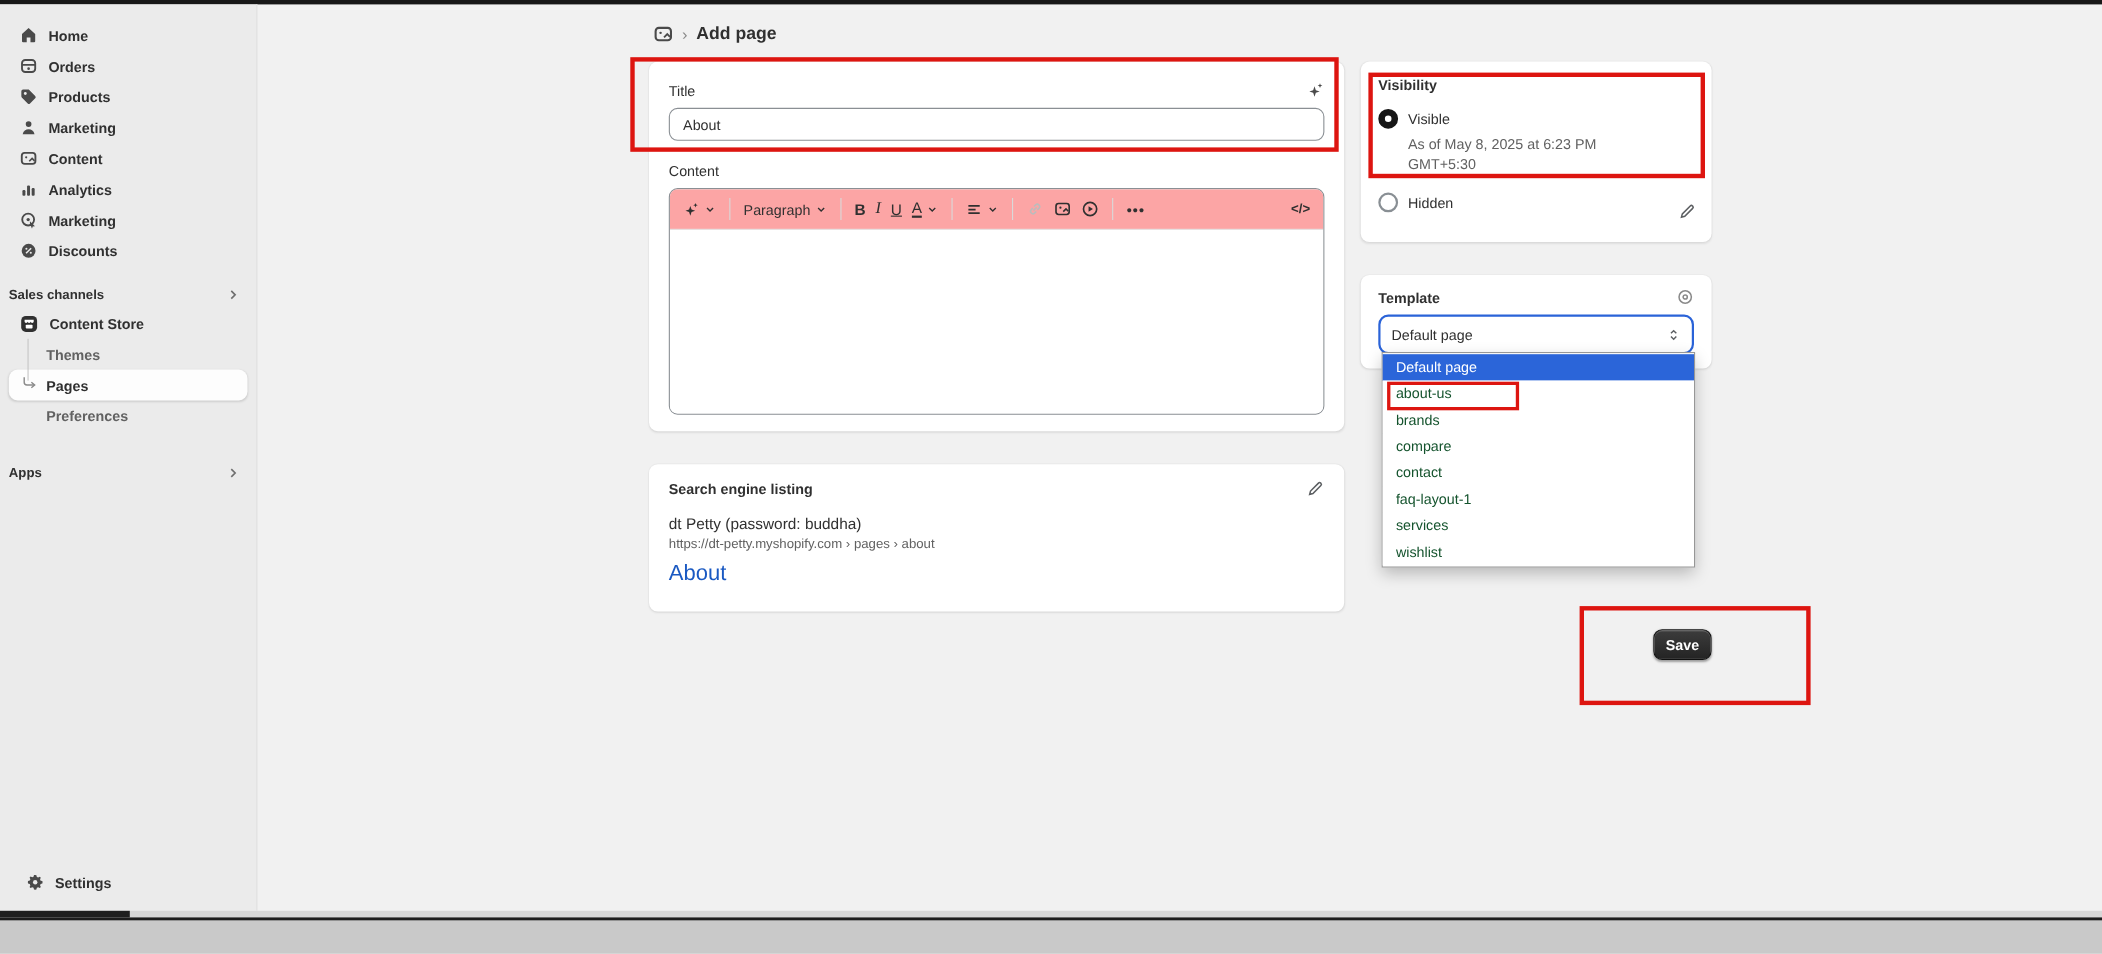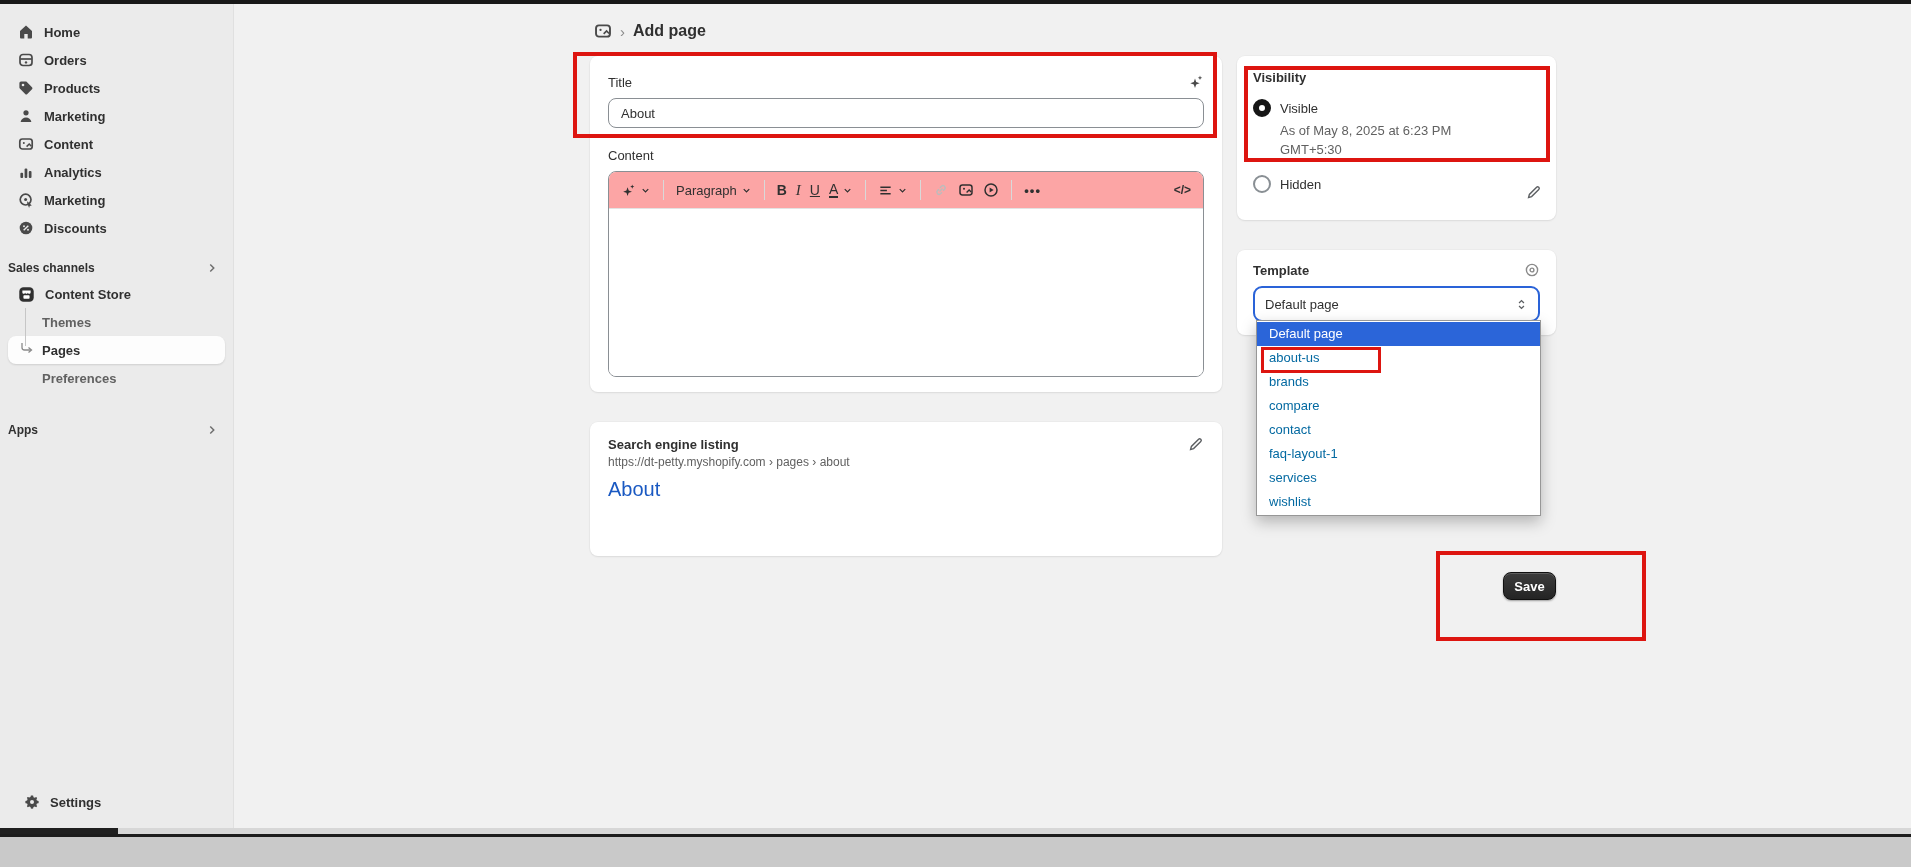--- a/index.html
+++ b/index.html
@@ -71,21 +71,21 @@
   .vis-pencil{position:absolute;right:14px;top:128px;cursor:pointer;}
   .hidden-row{margin-top:16px;}
 
   .cardT{left:1237px;top:250px;width:319px;height:85px;padding:12px 16px;}
   .tpl-select{margin-top:8px;height:32px;border:2px solid #2a63d8;border-radius:9px;background:#fff;
       display:flex;align-items:center;justify-content:space-between;padding:0 10px;font-size:13px;color:#303030;cursor:pointer;}
   .eye-btn{cursor:pointer;}
 
   .dropdown{position:absolute;left:1256px;top:320px;width:283px;background:#fff;border:1px solid #979797;
       box-shadow:0 6px 14px rgba(0,0,0,.25);z-index:30;padding:1px 0;}
-  .dd-opt{height:24px;line-height:24px;padding-left:12px;font-size:13px;color:#0369a1;cursor:pointer;background:#fff;}
+  .dd-opt{height:24px;line-height:24px;padding-left:12px;font-size:13px;color:#14532d;cursor:pointer;background:#fff;}
   .dd-opt.sel{background:#2b65d9;color:#fff;}
 
   .save-btn{position:absolute;left:1503px;top:572px;width:53px;height:28px;border-radius:8px;
       background:linear-gradient(#3c3c3c,#242424);border:1px solid #101010;color:#fff;font-size:13px;font-weight:700;
       font-family:"Liberation Sans",sans-serif;display:flex;align-items:center;justify-content:center;cursor:pointer;
       box-shadow:inset 0 1px 0 rgba(255,255,255,.18),0 1px 2px rgba(0,0,0,.35);}
 
   
   .anno{position:absolute;border:4px solid #dd1510;pointer-events:none;z-index:50;box-sizing:border-box;}
   .anno-title{left:573px;top:52px;width:644px;height:86px;}
@@ -342,20 +342,21 @@
 
   <div class="card card2">
     <div class="label-row">
       <span class="seo-head">Search engine listing</span>
       <span class="icon">
           <svg width="16" height="16" viewBox="0 0 16 16">
             <path d="m2.6 13.4.8-3 7.2-7.2a1.45 1.45 0 0 1 2.05 0l.15.15a1.45 1.45 0 0 1 0 2.05l-7.2 7.2z" fill="none" stroke="#5c5f62" stroke-width="1.4"></path>
           </svg>
         </span>
     </div>
+    <div class="seo-site">dt Petty (password: buddha)</div>
     <div class="seo-url">https://dt-petty.myshopify.com › pages › about</div>
     <div class="seo-title">About</div>
   </div>
 
   <div class="card cardV">
     <h3>Visibility</h3>
     <div class="radio-row">
       <span class="radio on"></span>
       <span class="radio-lbl">Visible</span>
     </div>

